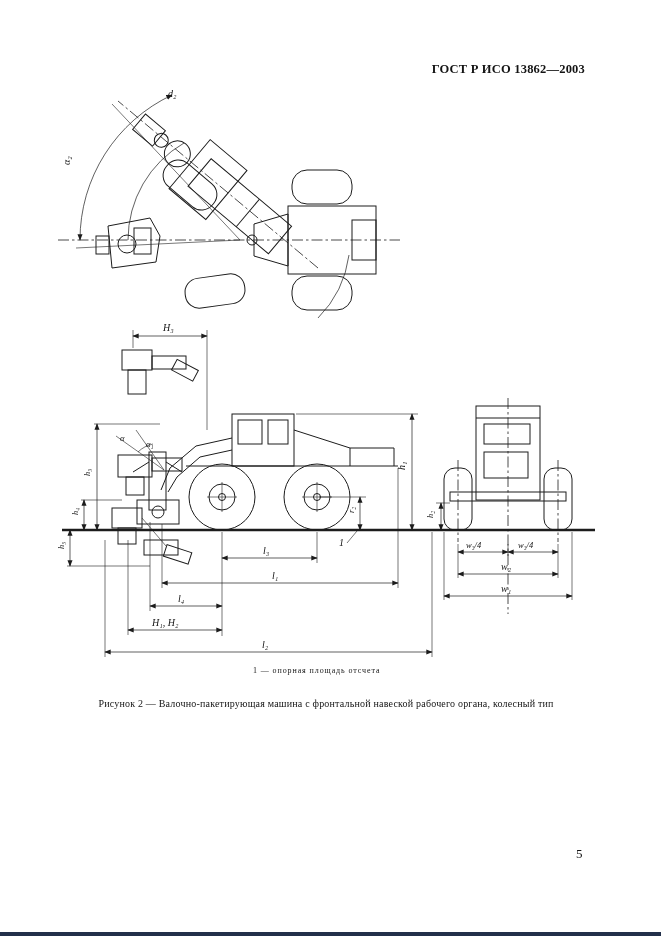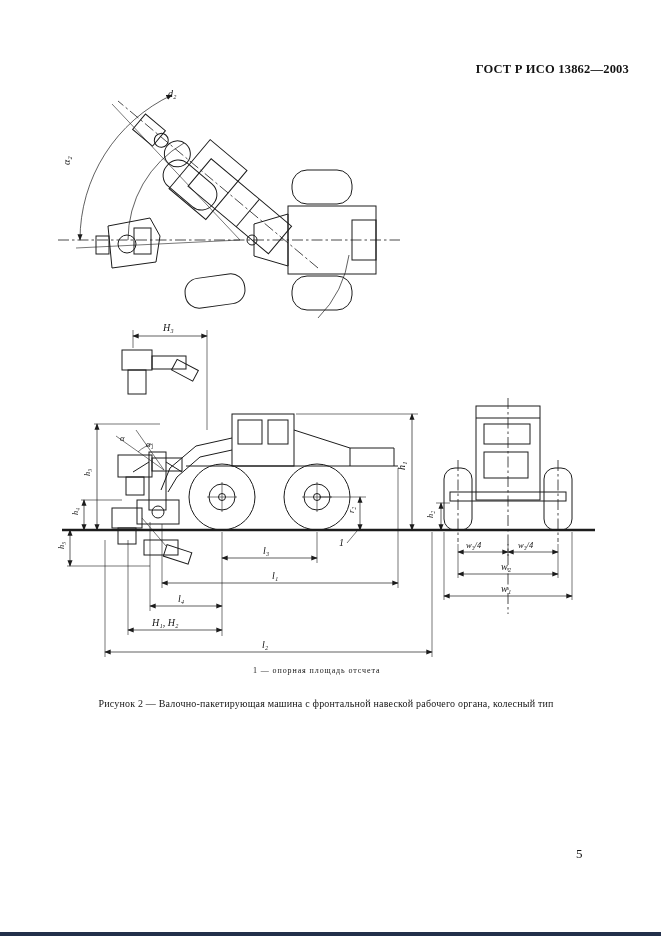--- a/index.html
+++ b/index.html
@@ -3,21 +3,21 @@
 <meta charset="utf-8">
 <style>
   html,body{margin:0;padding:0;background:#e8e8e8;}
   .page{
     position:relative;width:661px;height:936px;background:#ffffff;
     font-family:"Liberation Serif", serif;color:#141414;overflow:hidden;
     margin:0 auto;
   }
   .hdr{
     position:absolute;top:62px;left:0;width:585px;text-align:right;
-    font-size:12.5px;font-weight:bold;letter-spacing:.2px;margin-left:44px;
+    font-size:12.5px;font-weight:bold;letter-spacing:.2px;
   }
   .note{
     position:absolute;top:666px;left:253px;
     font-size:8px;letter-spacing:.9px;
   }
   .caption{
     position:absolute;top:698px;left:66px;width:520px;
     font-size:10px;letter-spacing:.2px;text-align:center;
   }
   .pagenum{

